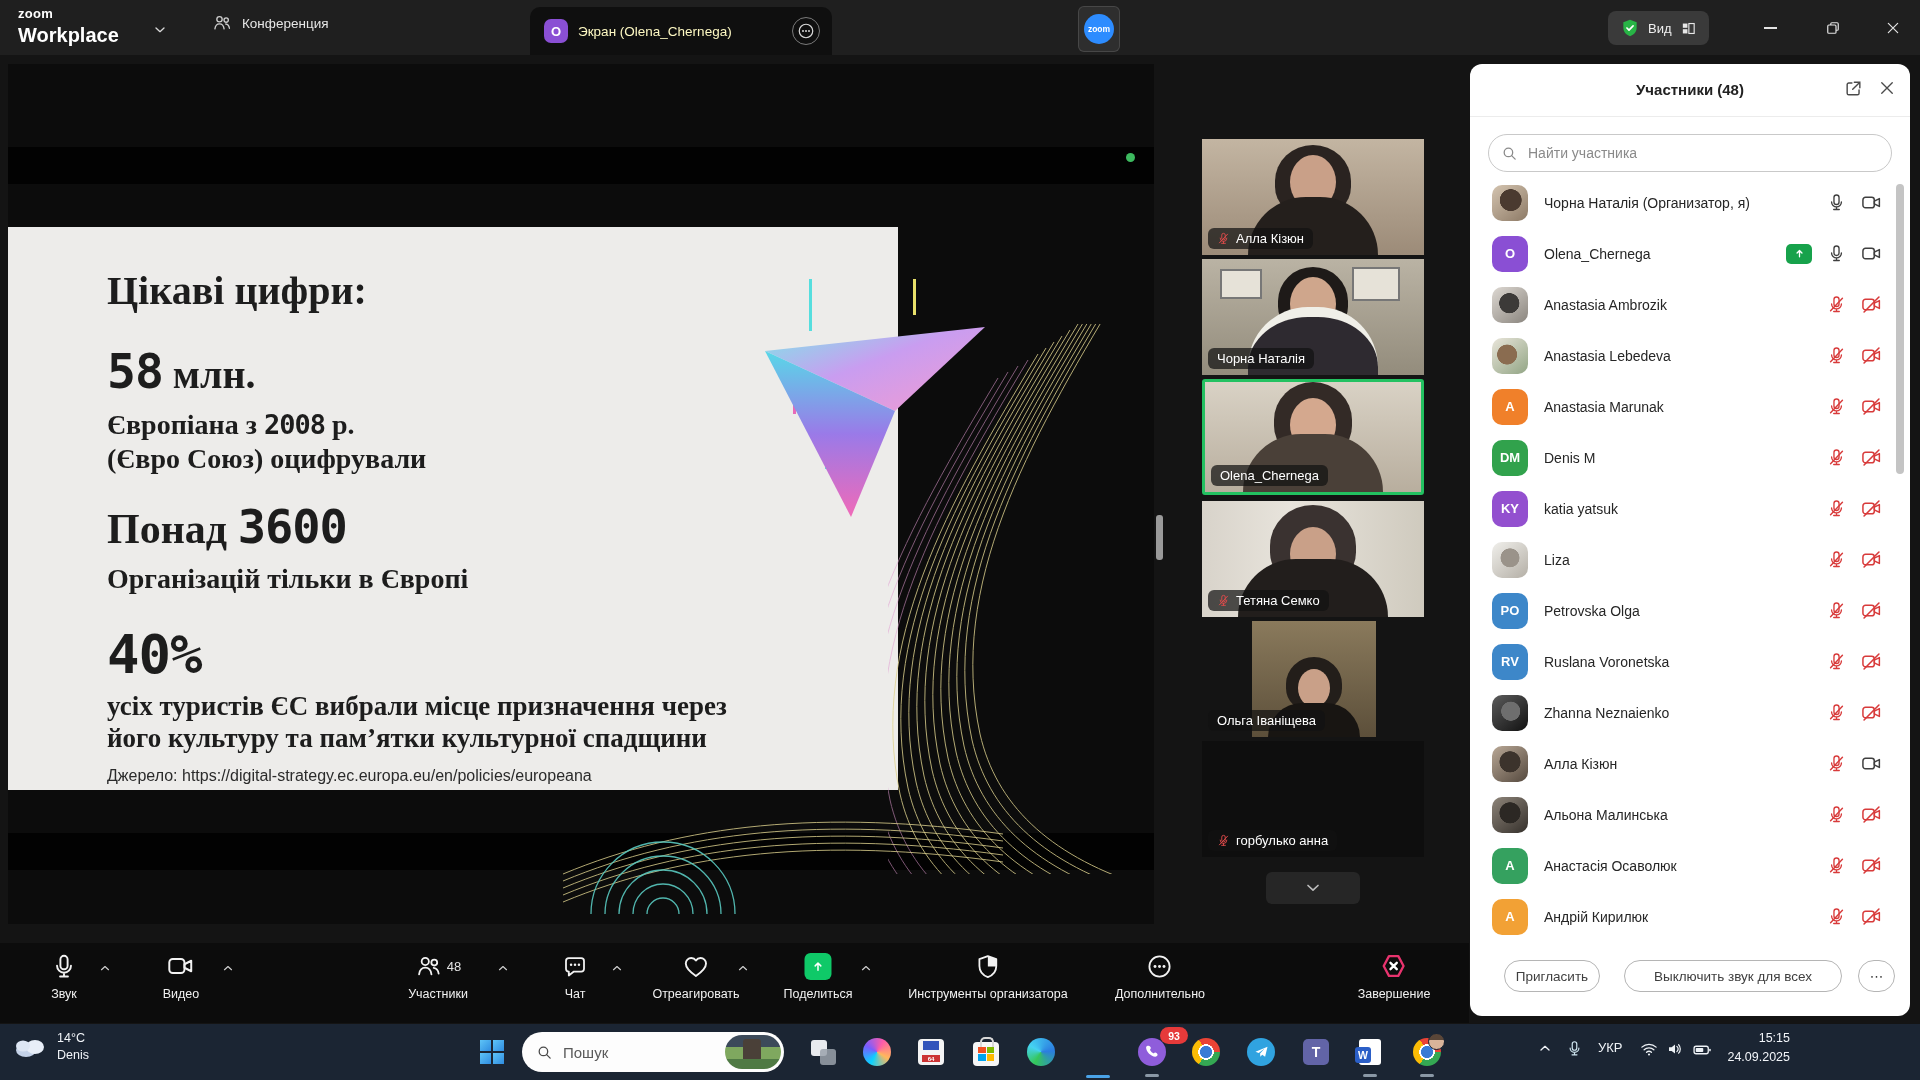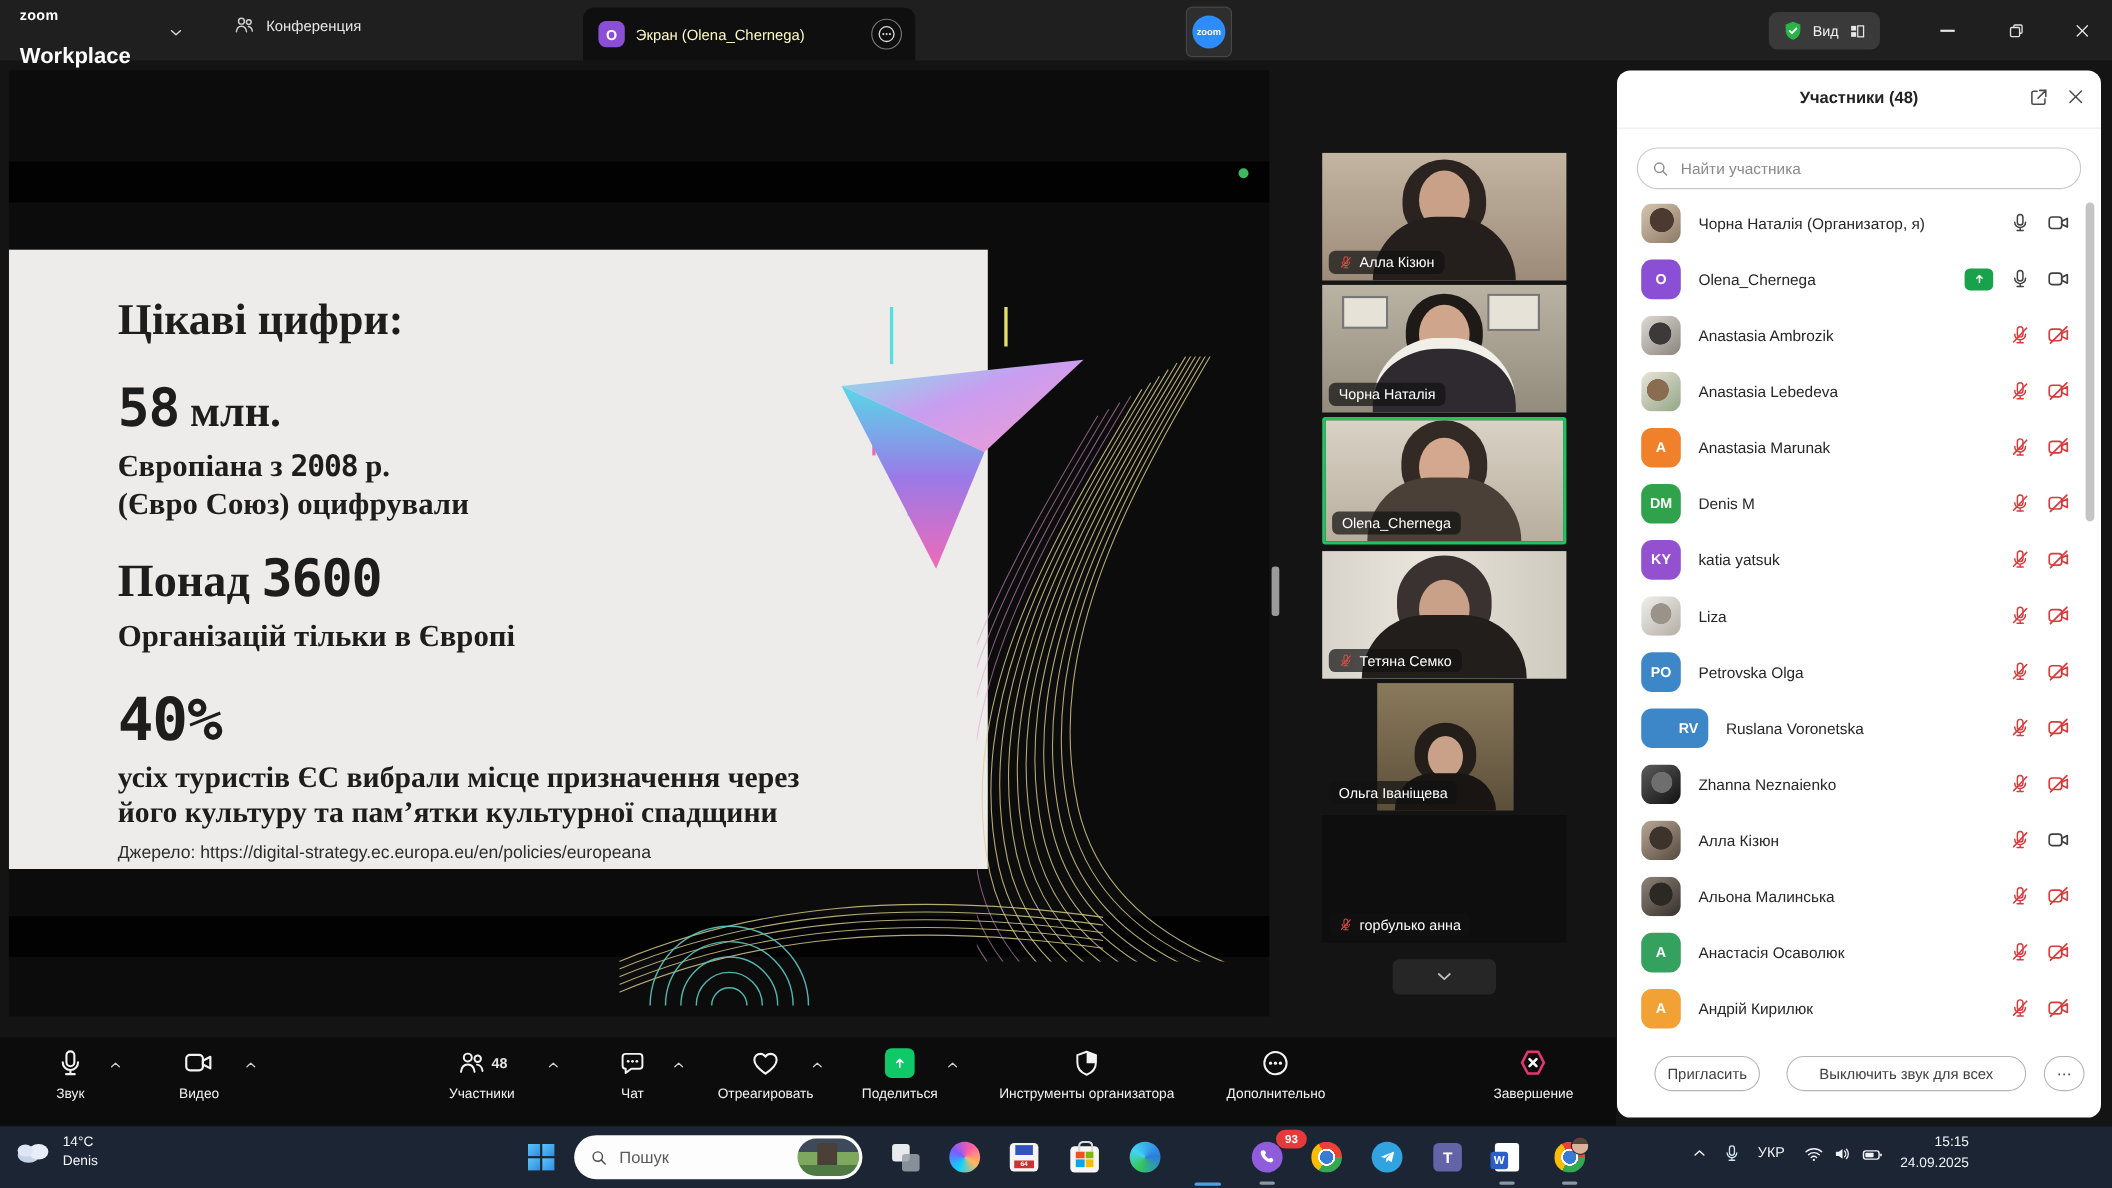--- a/index.html
+++ b/index.html
@@ -5,21 +5,21 @@
   html,body{margin:0;padding:0;}
   body{width:1920px;height:1080px;position:relative;overflow:hidden;background:#141414;
        font-family:"Liberation Sans",sans-serif;color:#fff;}
   .abs{position:absolute;}
   svg.ic{display:block;}
 
   
   #titlebar{position:absolute;left:0;top:0;width:1920px;height:55px;background:#1f1f1f;}
   #logo{position:absolute;left:18px;top:7px;line-height:1;}
   #logo .l1{font-size:13px;font-weight:700;letter-spacing:.3px;}
-  #logo .l2{font-size:20px;font-weight:700;margin-top:21px;}
+  #logo .l2{font-size:20px;font-weight:700;margin-top:5px;}
   #logo-chev{position:absolute;left:152px;top:22px;color:#d8d8d8;}
   #tab-meeting{position:absolute;left:212px;top:13px;display:flex;align-items:center;gap:10px;color:#e6e6e6;font-size:13.5px;}
   #tab-screen{position:absolute;left:530px;top:7px;width:302px;height:48px;background:#0f0f0f;
               border-radius:10px 10px 0 0;display:flex;align-items:center;padding:0 12px 0 14px;box-sizing:border-box;}
   #tab-screen .oav{width:24px;height:24px;border-radius:7px;display:flex;align-items:center;justify-content:center;
                    font-size:13px;font-weight:700;color:#fff;}
   #tab-screen .tname{margin-left:10px;font-size:13.5px;color:#fef9c3;flex:1;white-space:nowrap;overflow:hidden;}
   .circle-more{width:26px;height:26px;border-radius:50%;border:1.5px solid #7a7a7a;display:flex;align-items:center;justify-content:center;color:#d9d9d9;}
   #view-pill{position:absolute;left:1608px;top:11px;height:34px;background:#3a3a3a;border-radius:8px;
              display:flex;align-items:center;gap:8px;padding:0 12px;}
@@ -91,21 +91,21 @@
   .pbtn{position:absolute;top:4px;height:32px;border:1px solid #b5b5b5;border-radius:16px;background:#fff;
         font-size:13.5px;color:#3f3f3f;display:flex;align-items:center;justify-content:center;font-family:"Liberation Sans",sans-serif;}
 
   
   #toolbar{position:absolute;left:0;top:943px;width:1469px;height:80px;background:#0c0c0c;}
   .titem{position:absolute;top:9px;transform:translateX(-50%);display:flex;flex-direction:column;align-items:center;gap:7px;
          color:#f2f2f2;font-size:12.5px;white-space:nowrap;}
   .ticon-row{display:flex;align-items:center;gap:5px;height:28px;}
   .tchev{position:absolute;top:18px;color:#cfcfcf;transform:translateX(-50%);}
   .share-sq{width:27px;height:27px;border-radius:6px;background:#0fc968;display:flex;align-items:center;justify-content:center;color:#fff;}
-  .count{font-size:13px;color:#e2e2e2;font-weight:bold;}
+  .count{font-size:13px;color:#e2e2e2;}
 
   
   #taskbar{position:absolute;left:0;top:1024px;width:1920px;height:72px;background:#1b2533;}
   #weather{position:absolute;left:12px;top:6px;display:flex;align-items:center;gap:9px;}
   #weather .wt{line-height:1.35;font-size:12.5px;color:#f2f5f9;}
   .tk{position:absolute;top:12px;width:32px;height:32px;display:flex;align-items:center;justify-content:center;}
   #tk-zoom-box{position:absolute;left:1078px;top:6px;width:40px;height:44px;background:rgba(255,255,255,.07);
                border:1px solid rgba(255,255,255,.12);border-radius:6px;display:flex;align-items:center;justify-content:center;}
   .zoom-circle{width:30px;height:30px;border-radius:50%;background:#2d8cff;display:flex;align-items:center;justify-content:center;
                font-size:8.5px;font-weight:700;color:#fff;}
@@ -586,21 +586,21 @@
       <div class="pics">
           <svg class="ric off ic" width="19" height="19">
             <use href="#i-mic-off"></use>
           </svg>
           <svg class="ric off ic" width="21" height="21">
             <use href="#i-cam-off"></use>
           </svg>
         </div>
     </div>
     <div class="prow">
-      <div class="pav" style="background: rgb(61, 135, 201); padding-left: 25px;">RV</div>
+      <div class="pav" style="background: rgb(61, 135, 201);">RV</div>
       <div class="pname">Ruslana Voronetska</div>
       <div class="pics">
           <svg class="ric off ic" width="19" height="19">
             <use href="#i-mic-off"></use>
           </svg>
           <svg class="ric off ic" width="21" height="21">
             <use href="#i-cam-off"></use>
           </svg>
         </div>
     </div>

